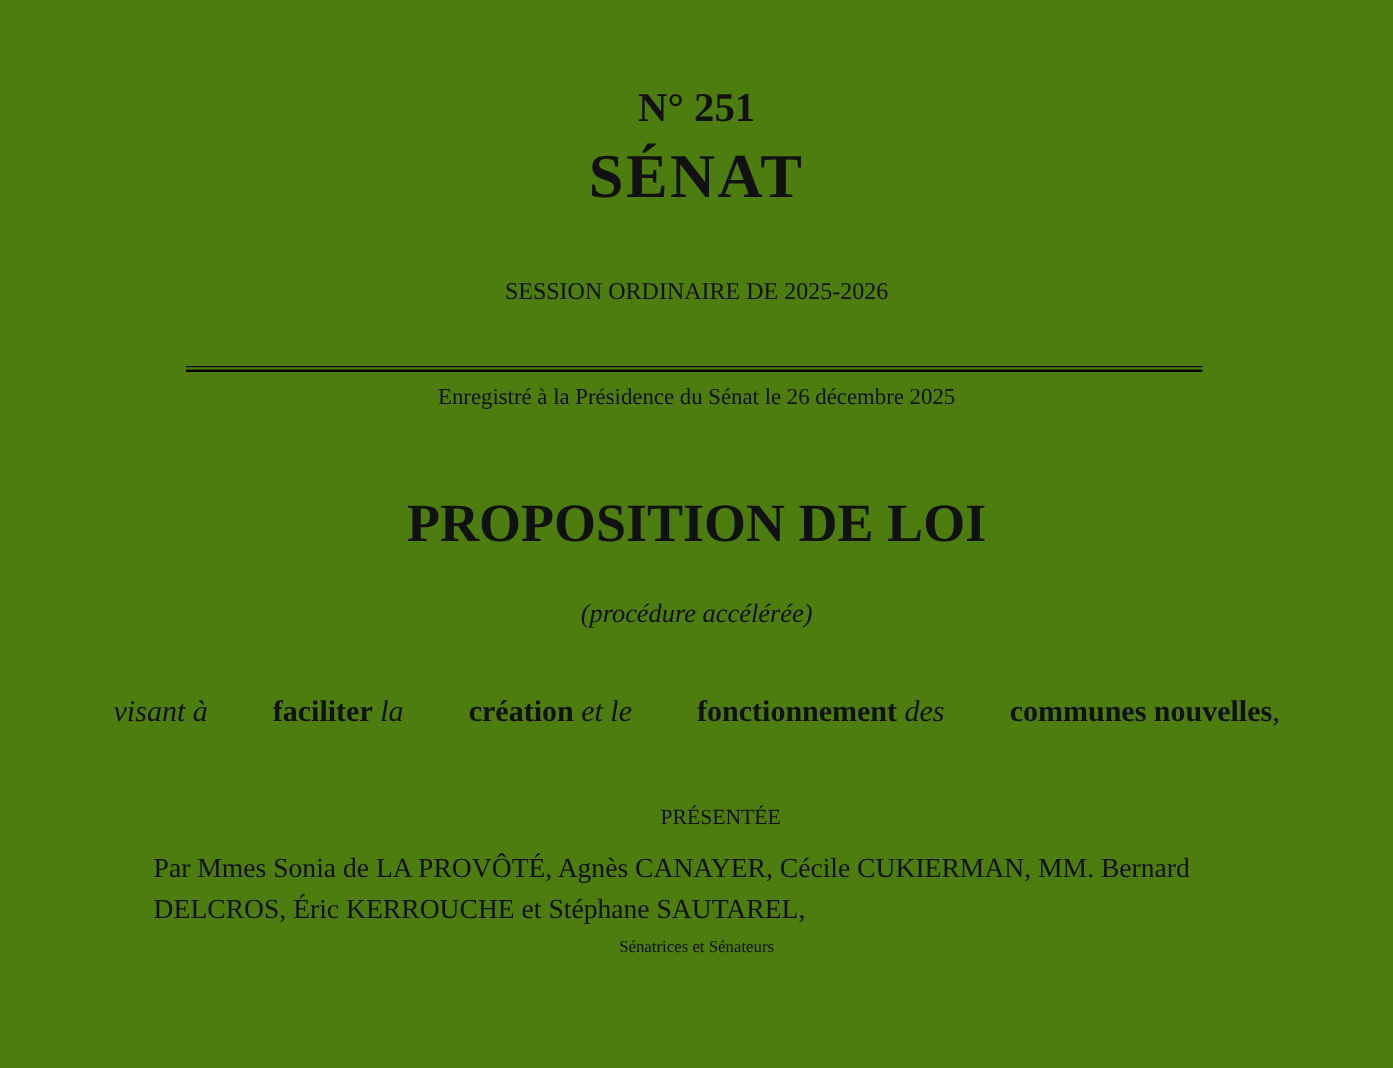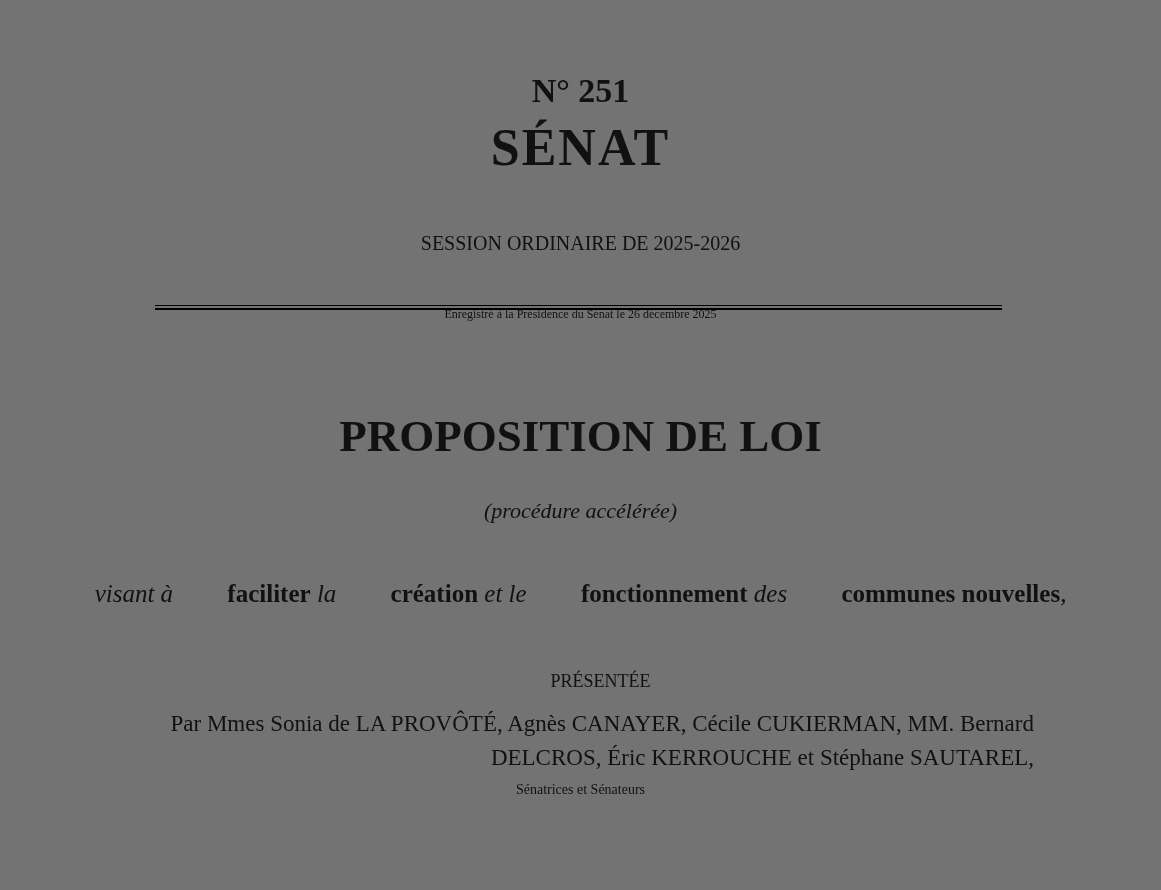--- a/index.html
+++ b/index.html
@@ -4,21 +4,21 @@
 <style>
   html, body {
     margin: 0;
     padding: 0;
     background: #ffffff;
   }
   .page {
     position: relative;
     width: 1161px;
     height: 890px;
-    background: #737373;
+    background: #4d7c0f;
     font-family: "Liberation Serif", "DejaVu Serif", serif;
     color: #111111;
     overflow: hidden;
   }
   .centered {
     position: absolute;
     left: 0;
     width: 100%;
     text-align: center;
     white-space: nowrap;
@@ -41,22 +41,22 @@
   .double-rule {
     position: absolute;
     top: 305px;
     left: 155px;
     width: 847px;
     height: 2px;
     border-top: 1px solid #000000;
     border-bottom: 2px solid #000000;
   }
   .registration {
-    top: 307px;
-    font-size: 12px;
+    top: 321px;
+    font-size: 19px;
   }
   .law-title {
     top: 410px;
     font-size: 45px;
     font-weight: bold;
   }
   .procedure {
     top: 498px;
     font-size: 22px;
     font-style: italic;
@@ -72,21 +72,21 @@
     font-size: 18px;
     padding-left: 20px;
   }
   .authors {
     position: absolute;
     top: 707px;
     left: 128px;
     width: 906px;
     font-size: 23px;
     line-height: 34px;
-    text-align: right;
+    text-align: left;
   }
   .authors-role {
     top: 782px;
     font-size: 14px;
   }
 </style>
 </head>
 <body>
 
 <div class="page">

